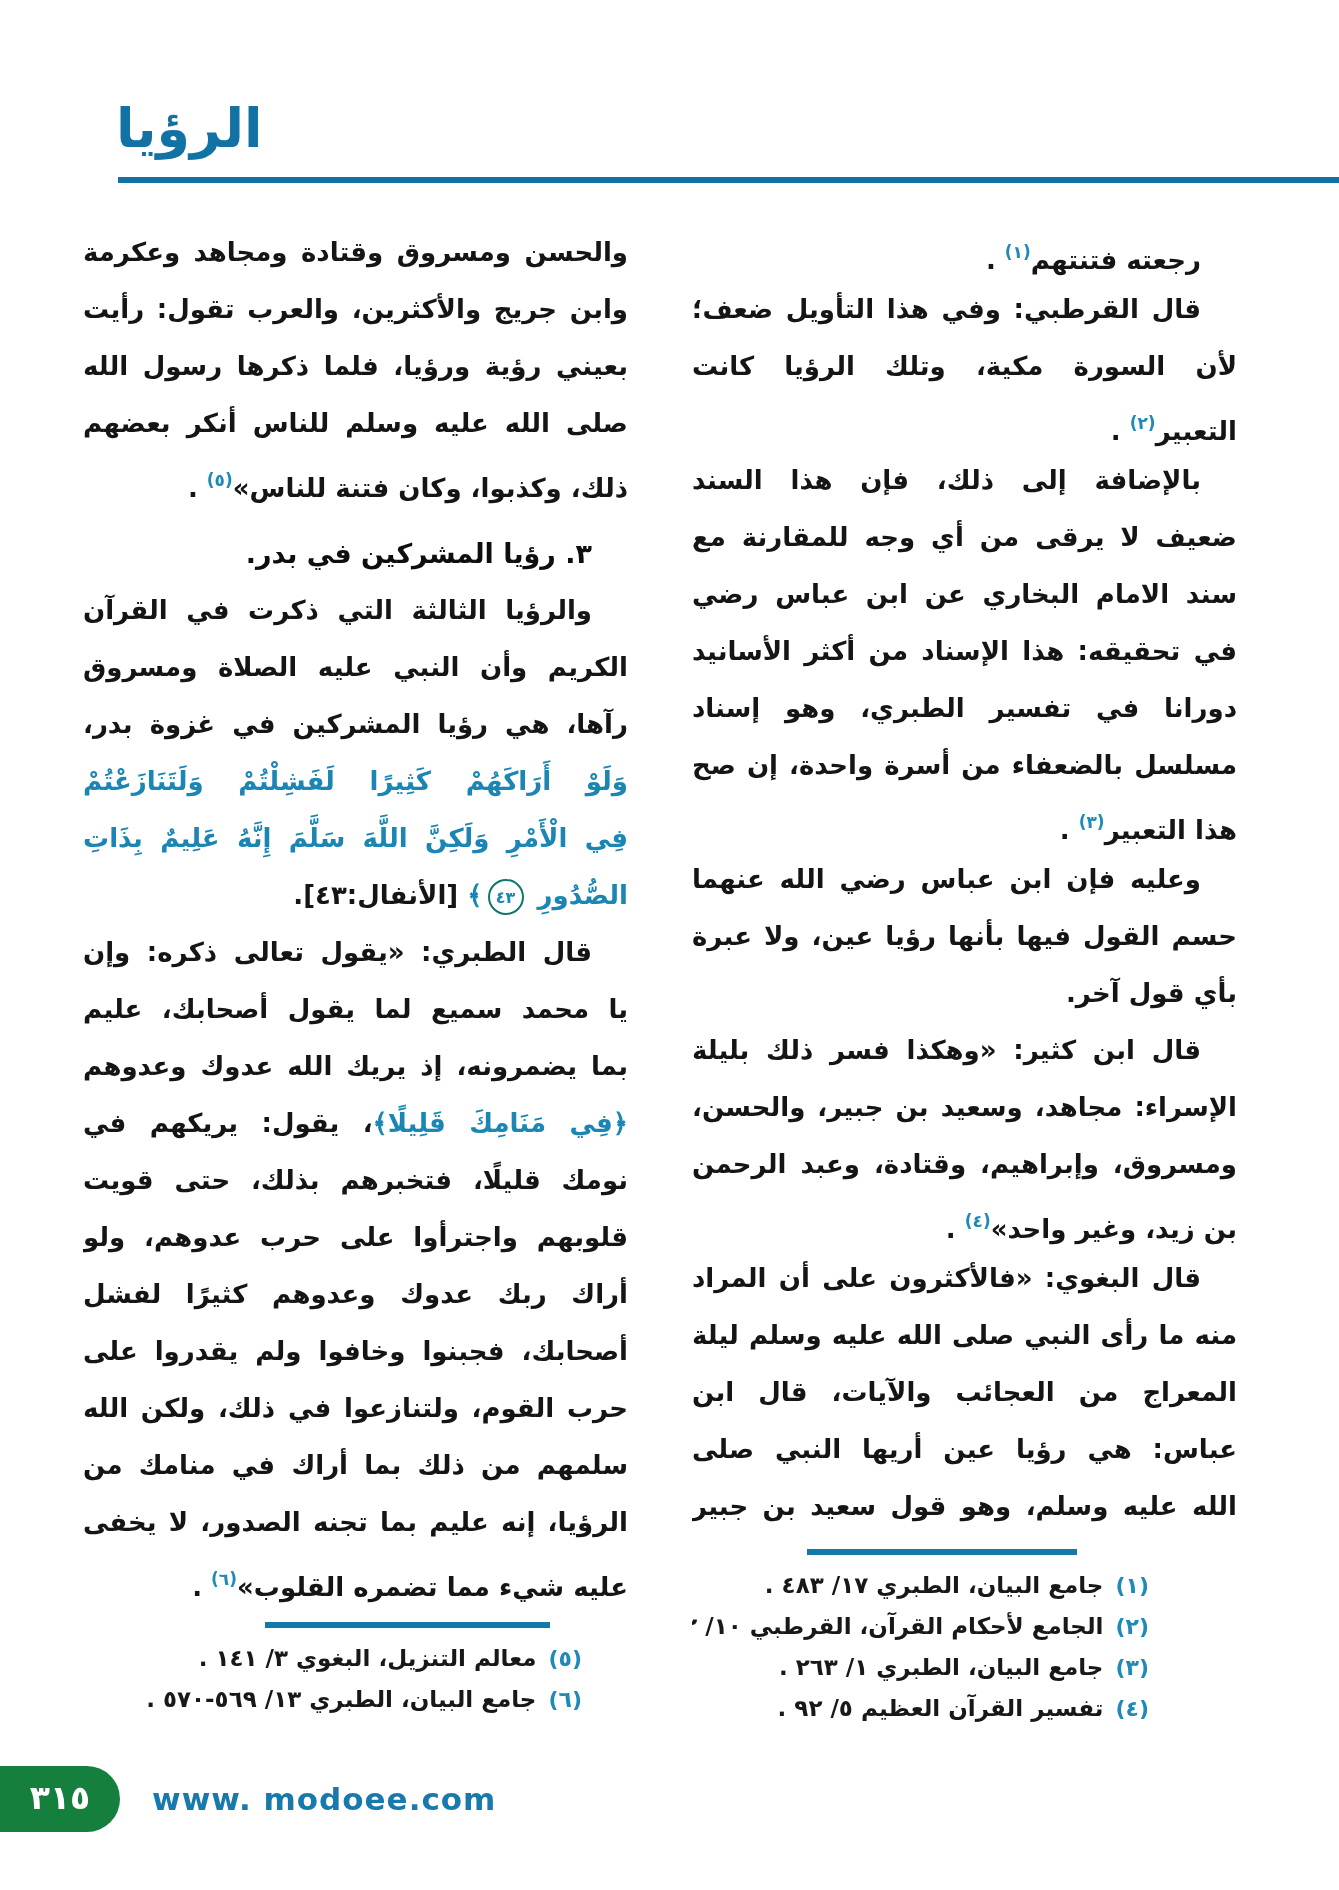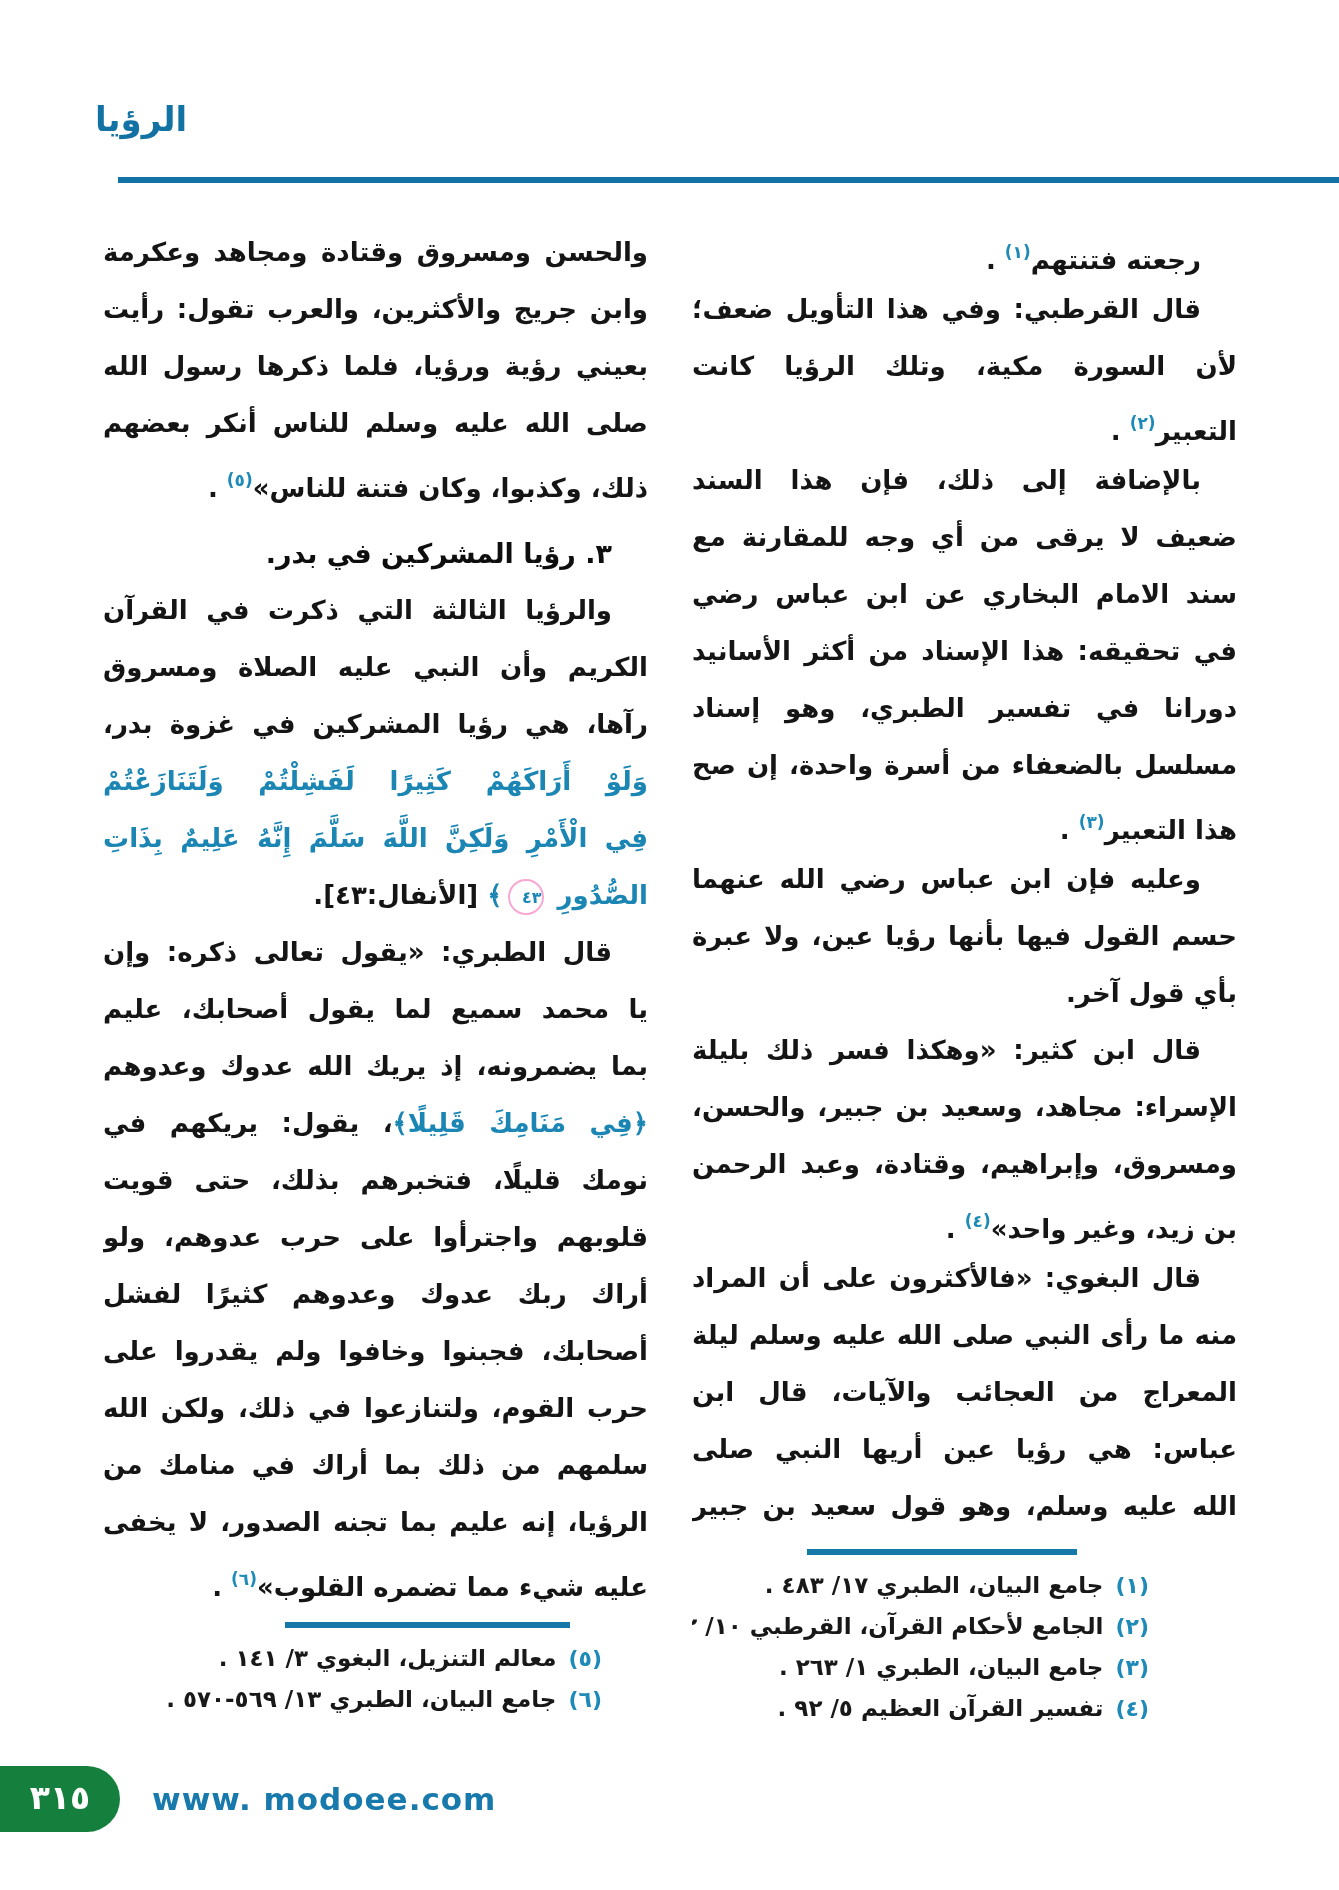--- a/index.html
+++ b/index.html
@@ -1,42 +1,42 @@
 <!DOCTYPE html>
 <html lang="ar" dir="rtl"><head>
 <meta charset="utf-8">
 <style>
   html,body{margin:0;padding:0;background:#e8e8e8;}
   .page{
     position:relative;width:1339px;height:1890px;background:#ffffff;
     font-family:"DejaVu Sans",sans-serif;direction:rtl;overflow:hidden;margin:0 auto;
   }
   .chapter-title{
-    position:absolute;top:102px;left:95px;color:#1272a3;
-    font-size:34px;font-weight:bold;line-height:1;
+    position:absolute;top:102px;left:116px;color:#1272a3;
+    font-size:54px;font-weight:bold;line-height:1;
   }
   .header-rule{position:absolute;top:177px;left:118px;right:0;height:6px;background:#1272a3;}
   .col{position:absolute;top:224px;width:545px;}
   .col-right{left:692px;}
-  .col-left{left:103px;}
+  .col-left{left:83px;}
   .line{
     height:57px;line-height:57px;font-size:26px;font-weight:bold;color:#151515;
     text-align:right;overflow:hidden;
   }
   .a-j{text-align:justify;text-align-last:justify;}
   .ind{padding-right:36px;}
   .sp{margin-top:16px;}
   .t-n{color:#151515;}
   .t-h{color:#0e0e0e;font-size:27px;margin-left:12px;}
   .t-m{color:#1e8ab8;font-size:17px;vertical-align:11px;letter-spacing:-1px;}
   .t-q{color:#1b86b4;}
   .t-a{
     display:inline-block;width:36px;height:36px;line-height:33px;box-sizing:border-box;
-    border:2px solid #f9a8d4;border-radius:50%;color:#1b86b4;font-size:16px;
-    text-align:right;vertical-align:middle;margin:0 5px;font-weight:bold;
+    border:2px solid #0f766e;border-radius:50%;color:#1b86b4;font-size:16px;
+    text-align:center;vertical-align:middle;margin:0 5px;font-weight:bold;
   }
   .fnsep{height:6px;background:#1478a8;width:270px;margin:14px 160px 10px 0;}
   .col-left .fnsep{width:285px;margin-right:78px;}
   .fnrow{
     font-size:23px;font-weight:bold;color:#181818;line-height:40px;
     text-align:right;padding-right:88px;white-space:nowrap;overflow:hidden;
   }
   .col-left .fnrow{padding-right:46px;}
   .fnmark{color:#1e8ab8;margin-left:12px;font-size:22px;}
   .page-badge{

